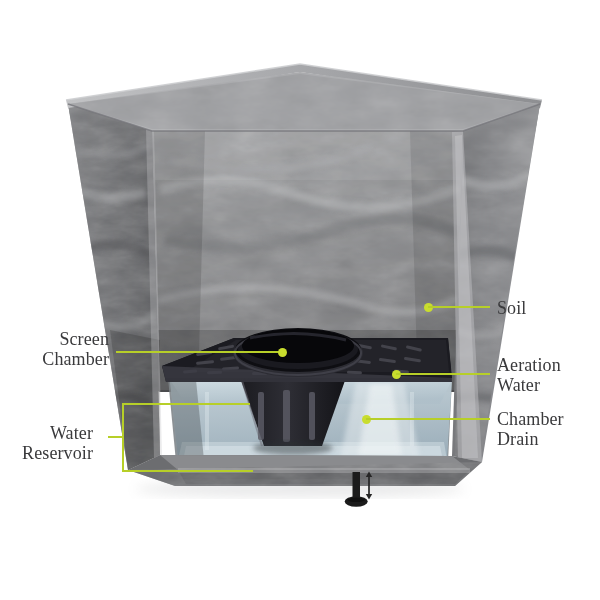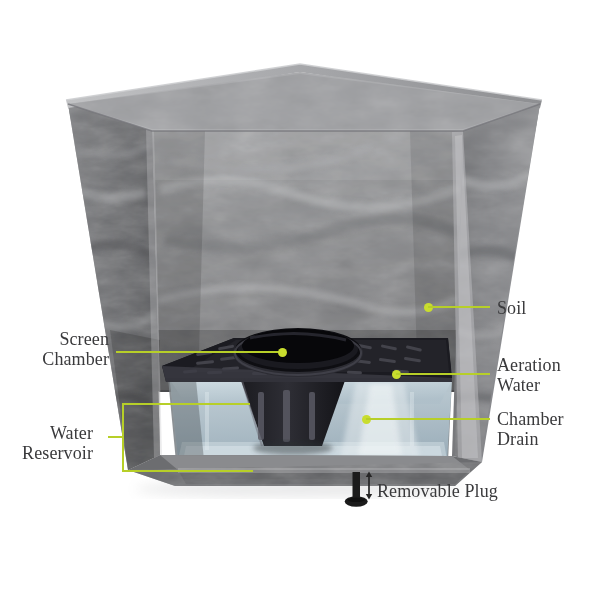--- a/index.html
+++ b/index.html
@@ -365,16 +365,15 @@
 
       <ellipse cx="12.2" cy="31.5" rx="11.5" ry="5.2" fill="#1b1b1b"></ellipse>
       <path d="M3,29.5 q9,-4 18.4,0 q-2,2.6 -9.2,2.6 q-7.2,0 -9.2,-2.6z" fill="#101010"></path>
 
       <g stroke="#262626" stroke-width="1.7" fill="#262626">
         <line x1="25" y1="5.5" x2="25" y2="25.5"></line>
         <polygon points="25,1.5 21.8,7 28.2,7" stroke="none"></polygon>
         <polygon points="25,29.5 21.8,24 28.2,24" stroke="none"></polygon>
       </g>
     </svg>
-    <div class="label left" style="left:33px;top:11px;width:190px;white-space:nowrap;">Removable Plug</div>
   </div>
 
 </div>
 
 </body></html>

